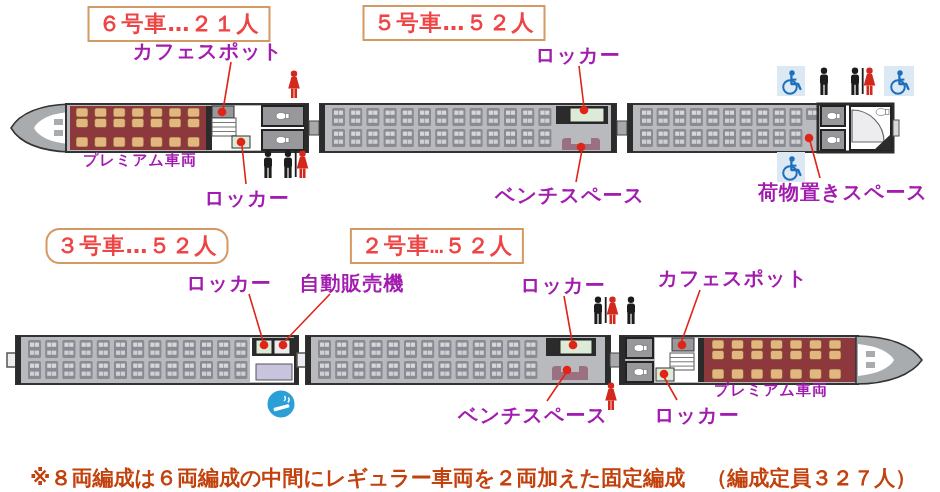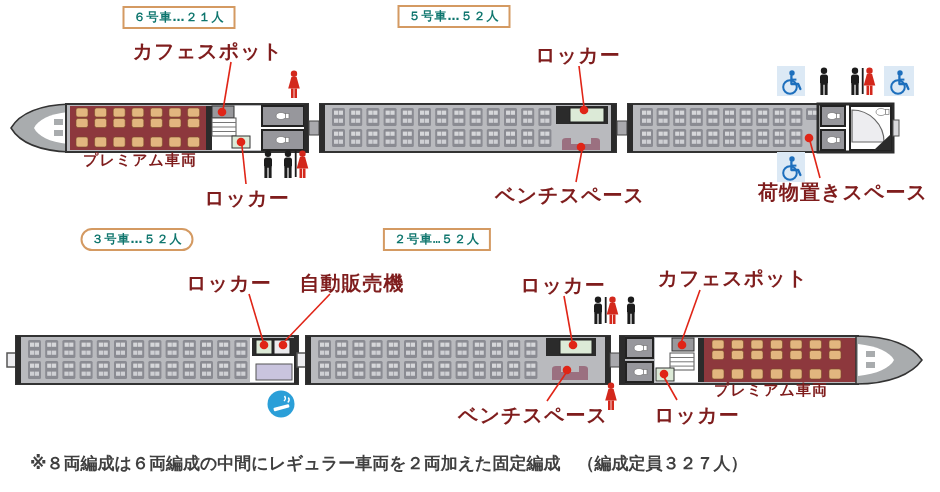--- a/index.html
+++ b/index.html
@@ -1,24 +1,24 @@
 <!DOCTYPE html>
 <html><head>
 <meta charset="utf-8">
 <style>
   html,body{margin:0;padding:0;background:#fff;}
   #stage{position:relative;width:940px;height:492px;background:#fff;overflow:hidden;
          font-family:"DejaVu Sans","Liberation Sans",sans-serif;}
   #diagram-svg{position:absolute;left:0;top:0;}
   .carlabel{position:absolute;transform:translateX(-50%);border:2px solid #d49a62;background:#fff;
-            color:#0f766e;font-size:12px;font-weight:600;padding:1px 9px;white-space:nowrap;letter-spacing:1px;}
-  .feat{position:absolute;transform:translateX(-50%);color:#7f1d1d;font-size:20px;font-weight:600;
+            color:#ef4444;font-size:22px;font-weight:600;padding:1px 9px;white-space:nowrap;letter-spacing:1px;}
+  .feat{position:absolute;transform:translateX(-50%);color:#a21caf;font-size:20px;font-weight:600;
         white-space:nowrap;letter-spacing:1px;}
   .feat.small{font-size:15px;font-weight:600;}
-  .note{position:absolute;color:#404040;font-size:17px;font-weight:600;white-space:nowrap;}
+  .note{position:absolute;color:#c2410c;font-size:21px;font-weight:600;white-space:nowrap;margin-top:12px;}
 </style>
 </head>
 <body>
 
 <div id="stage">
 
 <svg id="diagram-svg" width="940" height="492" viewBox="0 0 940 492">
   <defs>
     <g id="seatU">
       <rect width="13" height="18" rx="1.5" fill="#8a8b92"></rect>

